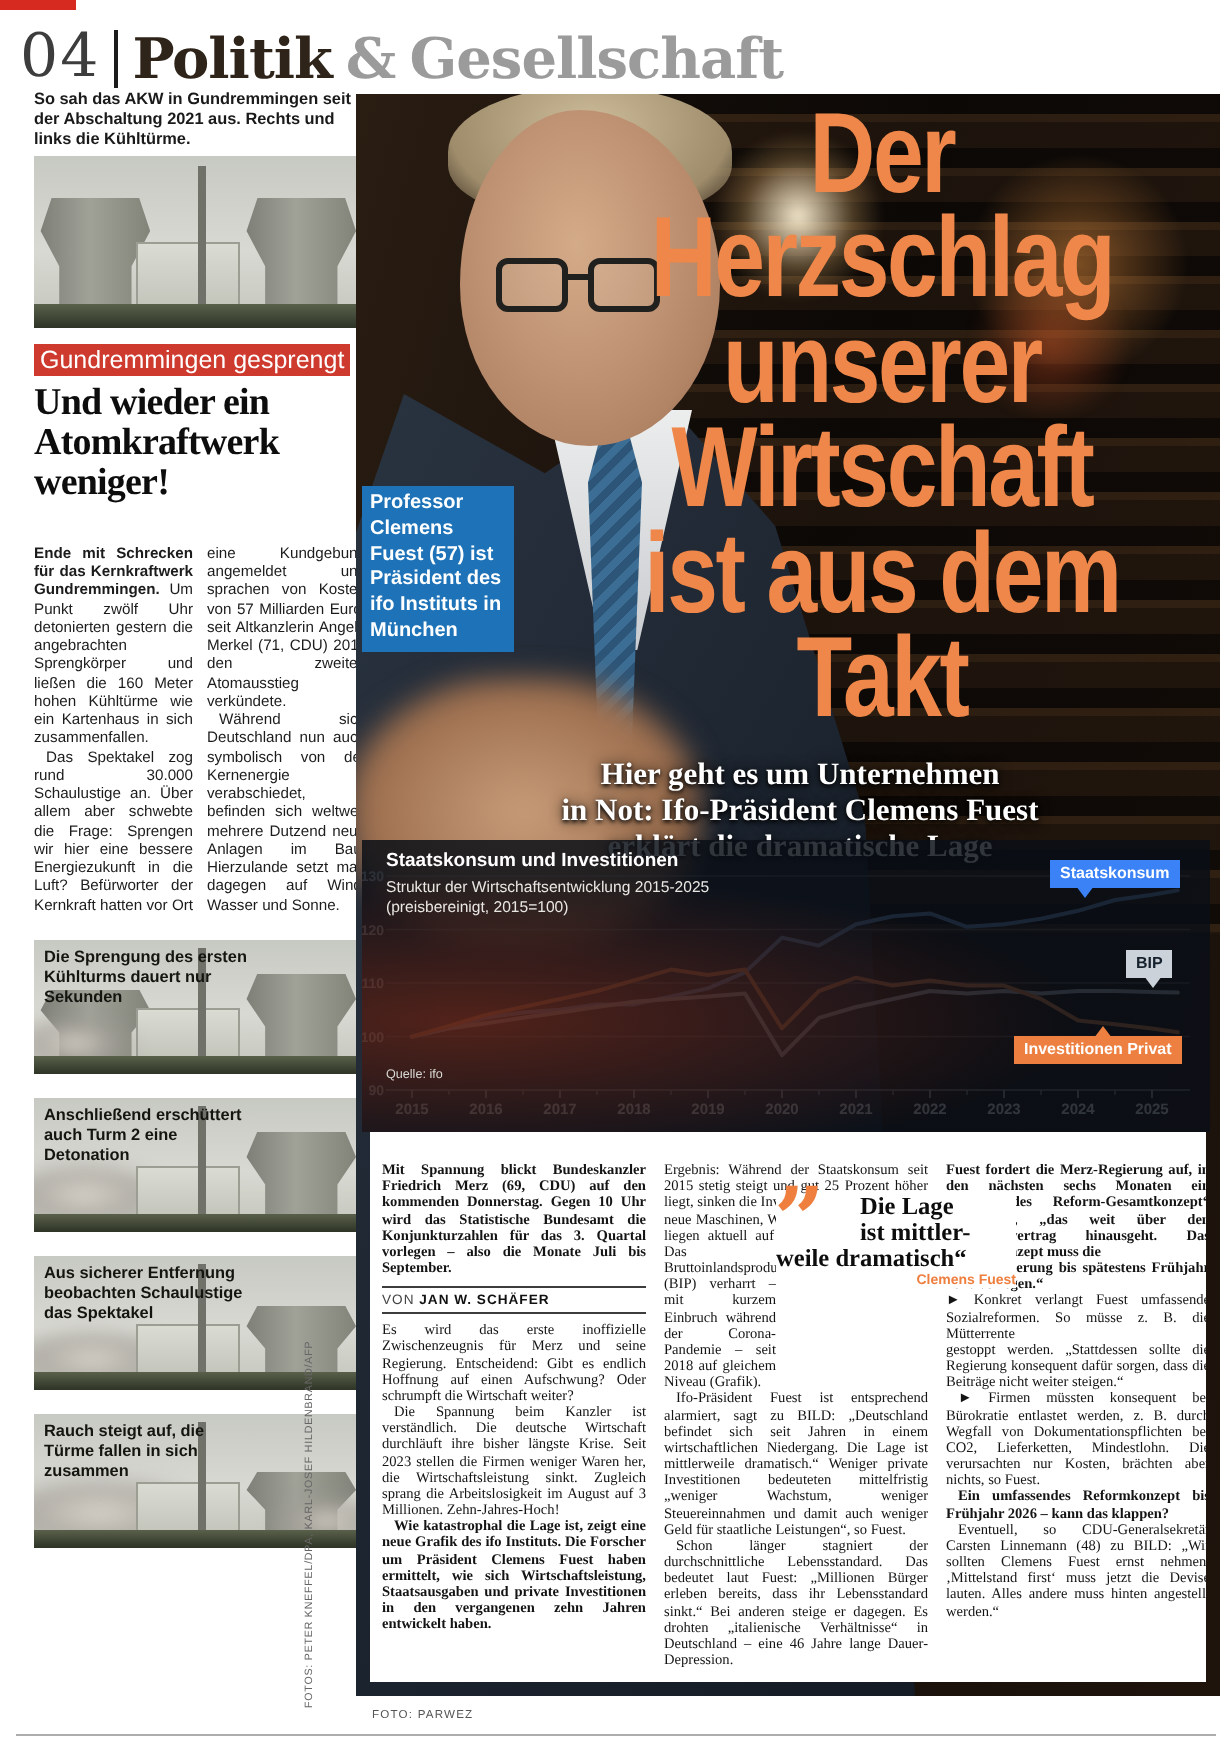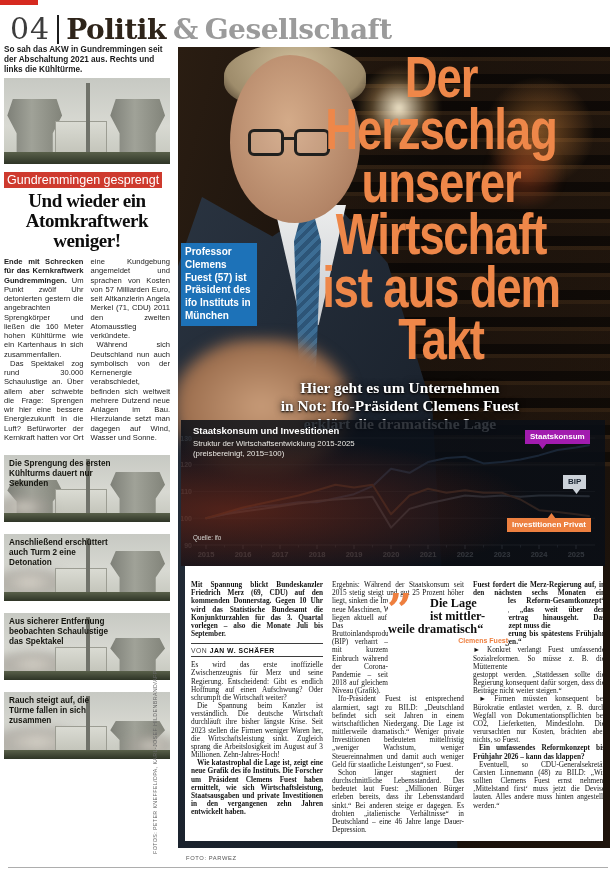--- a/index.html
+++ b/index.html
@@ -8,40 +8,40 @@
 
   
   .top-red{position:absolute;left:0;top:0;width:38px;height:5px;background:var(--bild_red);}
   .masthead{position:absolute;left:10px;top:4px;height:40px;display:flex;align-items:flex-end;gap:7px;justify-content:flex-end;}
   .page-num{font-family:"DejaVu Serif",serif;font-weight:400;font-size:30px;line-height:1;color:#3d3d3d;letter-spacing:1px;}
   .mast-bar{width:2px;height:29px;background:#1c1c1c;}
   .mast-main{font-family:"DejaVu Serif",serif;font-weight:700;font-size:28px;line-height:1;color:var(--masthead_dark);letter-spacing:-0.5px;}
   .mast-gray{font-family:"DejaVu Serif",serif;font-weight:700;font-size:28px;line-height:1;color:var(--masthead_gray);letter-spacing:-0.5px;}
 
   
-  .leftcol{position:absolute;left:4px;top:45px;width:166px;}
+  .leftcol{position:absolute;left:17px;top:45px;width:166px;}
   .topcap{font-weight:700;font-size:8.2px;line-height:1.2;color:#1a1a1a;}
   .photo{position:relative;overflow:hidden;background:linear-gradient(#c7c9c3 0%,#d8d9d2 55%,#c3c5bb 100%);}
   .ph1{height:86px;margin-top:3px;}
   .phs{height:67px;}
   .ground{position:absolute;bottom:0;left:0;right:0;height:13%;background:linear-gradient(#59604a,#2e3426);}
   .tower{position:absolute;bottom:11%;width:33%;height:64%;
          background:linear-gradient(90deg,#7e8078,#a0a298 45%,#82847a);
          clip-path:polygon(10% 0,90% 0,100% 30%,83% 62%,83% 100%,17% 100%,17% 62%,0 30%);}
   .t-l{left:2%;} .t-r{right:3%;}
   .chimney{position:absolute;bottom:12%;left:49.5%;width:2.6%;height:82%;background:#70726a;}
   .rblock{position:absolute;bottom:12%;left:31%;width:31%;height:37%;background:linear-gradient(#dadbd3,#c4c5bb);border:1px solid #9c9d93;box-sizing:border-box;}
   .smoke{position:absolute;border-radius:50%;filter:blur(4px);
          background:radial-gradient(closest-side,rgba(215,210,200,.96),rgba(160,155,148,.65) 60%,rgba(160,155,148,0));}
   .pcap{position:absolute;top:4px;left:5px;width:64%;font-weight:700;font-size:8.2px;line-height:1.2;color:#15150f;}
   .tag{display:inline-block;margin-top:8px;background:var(--tag_red);color:#fff;
        font-size:12.5px;line-height:1.3;padding:0 3px;}
   .lhead{margin-top:3px;font-family:"Liberation Serif",serif;font-weight:700;font-size:19px;line-height:1.06;
-         text-align:center;letter-spacing:-0.4px;color:#0d0d0d;}
-  .lbody{margin-top:6px;height:186px;column-count:2;column-gap:7px;
+         text-align:left;letter-spacing:-0.4px;color:#0d0d0d;}
+  .lbody{margin-top:20px;height:186px;column-count:2;column-gap:7px;
          font-size:7.6px;line-height:1.22;text-align:justify;color:#1c1c1c;}
   .lbody p{margin:0;}
   .lbody p+p{text-indent:6px;}
   .lbody .sig{float:right;font-style:italic;font-weight:700;}
   .gap{margin-top:12px;}
   .vcredit{position:absolute;left:152px;top:688px;height:166px;writing-mode:vertical-rl;transform:rotate(180deg);
            font-size:5.3px;letter-spacing:.4px;color:#666;white-space:nowrap;}
 
   
   .mainphoto{position:absolute;left:178px;top:47px;width:432px;height:801px;background:#130e0a;overflow:hidden;
@@ -279,21 +279,21 @@
           <text x="358" y="137" text-anchor="middle" fill="#ffffff" font-size="7.5" font-weight="700" font-family="Liberation Sans, sans-serif">2024</text>
           <line x1="395" y1="125" x2="395" y2="129" stroke="#cfd3d8" stroke-width="0.8"></line>
           <text x="395" y="137" text-anchor="middle" fill="#ffffff" font-size="7.5" font-weight="700" font-family="Liberation Sans, sans-serif">2025</text>
           <polyline points="25.0,98.3 43.5,94.2 62.0,88.9 80.5,86.2 99.0,84.9 117.5,82.2 136.0,82.2 154.5,78.2 173.0,74.2 191.5,66.2 210.0,48.8 228.5,52.8 247.0,42.1 265.5,38.1 284.0,36.7 302.5,43.4 321.0,42.1 339.5,39.4 358.0,35.4 376.5,30.0 395.0,27.4 407.9,25.2" fill="none" stroke="#6f9fd8" stroke-width="2" stroke-linejoin="round" stroke-linecap="round"></polyline>
           <polyline points="25.0,98.3 43.5,94.2 62.0,91.6 80.5,88.9 99.0,86.2 117.5,83.5 136.0,80.9 154.5,79.5 173.0,78.2 191.5,76.8 210.0,107.6 228.5,88.9 247.0,83.5 265.5,79.5 284.0,75.5 302.5,76.8 321.0,75.5 339.5,76.8 358.0,75.5 376.5,75.5 395.0,76.0 407.9,76.3" fill="none" stroke="#b9c1cb" stroke-width="2" stroke-linejoin="round" stroke-linecap="round"></polyline>
           <polyline points="25.0,98.3 43.5,92.9 62.0,87.5 80.5,83.5 99.0,79.5 117.5,75.5 136.0,70.2 154.5,64.8 173.0,67.5 191.5,64.8 210.0,94.2 228.5,75.5 247.0,68.8 265.5,72.8 284.0,70.2 302.5,72.8 321.0,72.8 339.5,79.5 358.0,90.2 376.5,92.1 395.0,94.2 407.9,96.1" fill="none" stroke="#ef8b4e" stroke-width="2" stroke-linejoin="round" stroke-linecap="round"></polyline>
         </svg>
       <div class="ctitle">Staatskonsum und Investitionen</div>
       <div class="csub">Struktur der Wirtschaftsentwicklung 2015-2025 (preisbereinigt, 2015=100)</div>
       <div class="csrc">Quelle: ifo</div>
-      <div class="badge b-staats" style="background: #a21caf; color: rgb(255, 255, 255);">
+      <div class="badge b-staats" style="background: #3b82f6; color: rgb(255, 255, 255);">
         <span>Staatskonsum</span><span class="arr"></span>
       </div>
       <div class="badge b-bip" style="background: rgb(204, 210, 217); color: rgb(22, 33, 46);">
         <span>BIP</span><span class="arr"></span>
       </div>
       <div class="badge b-invest" style="background: rgb(237, 128, 64); color: rgb(255, 255, 255);">
         <span>Investitionen Privat</span><span class="arr"></span>
       </div>
     </div>
 

